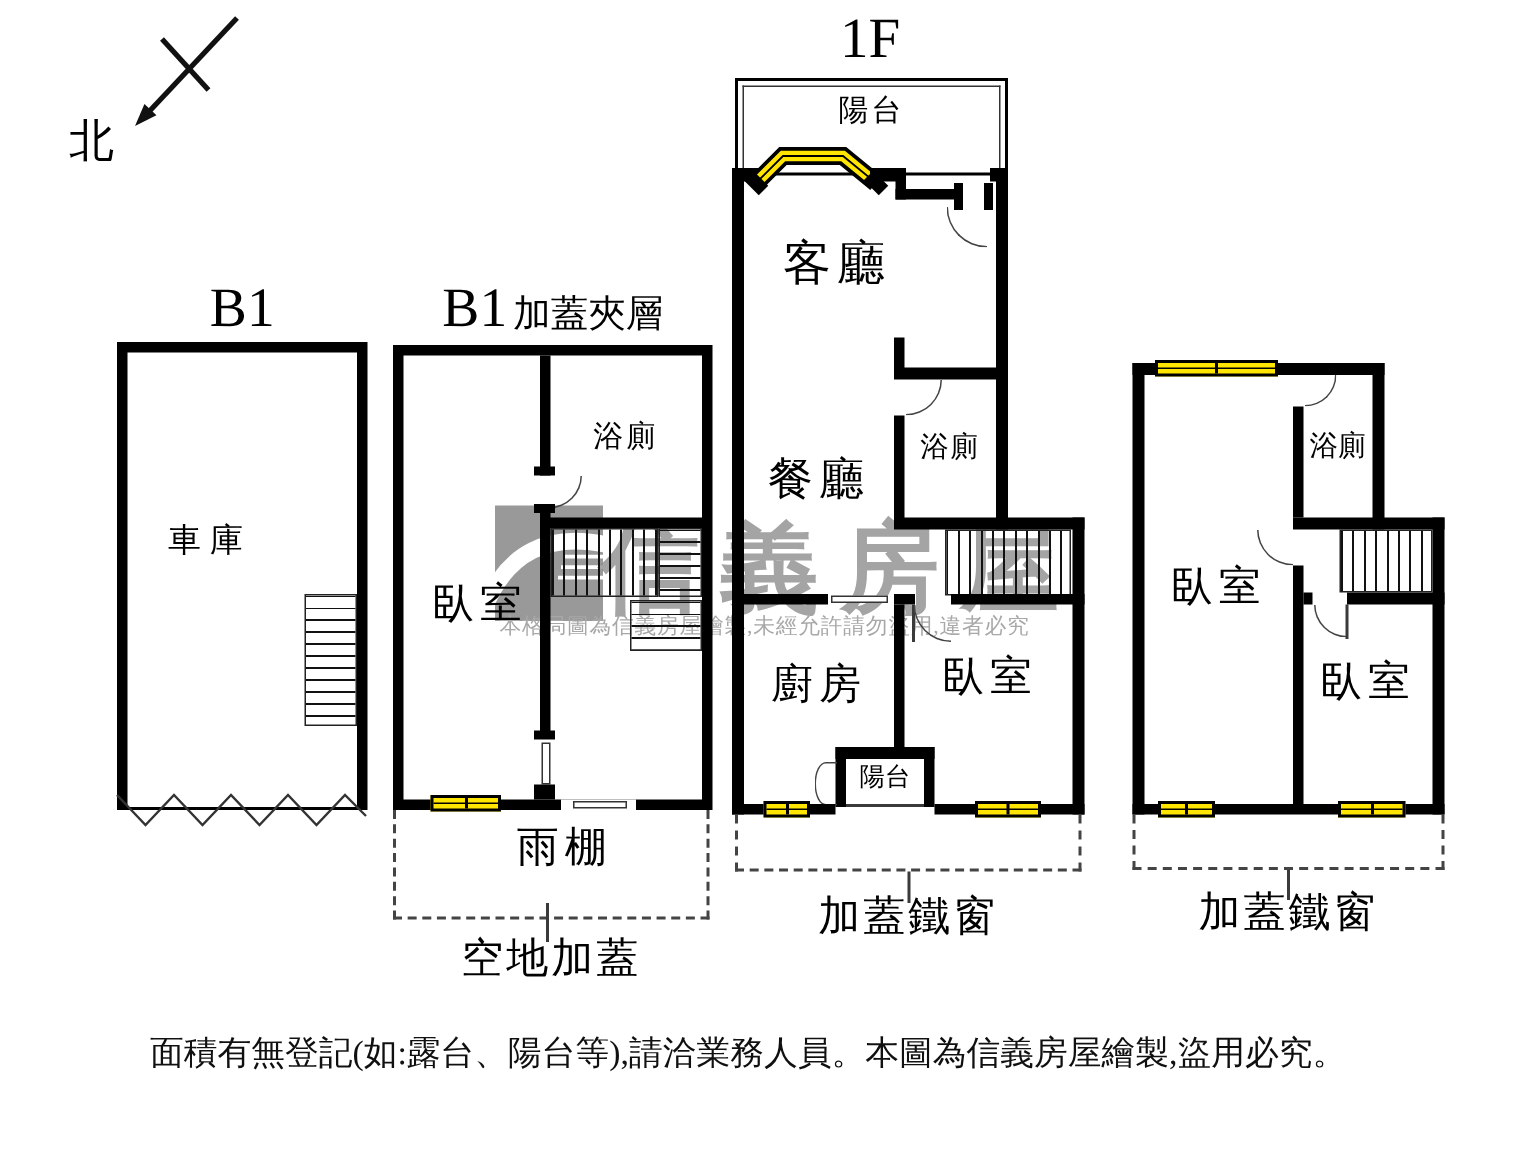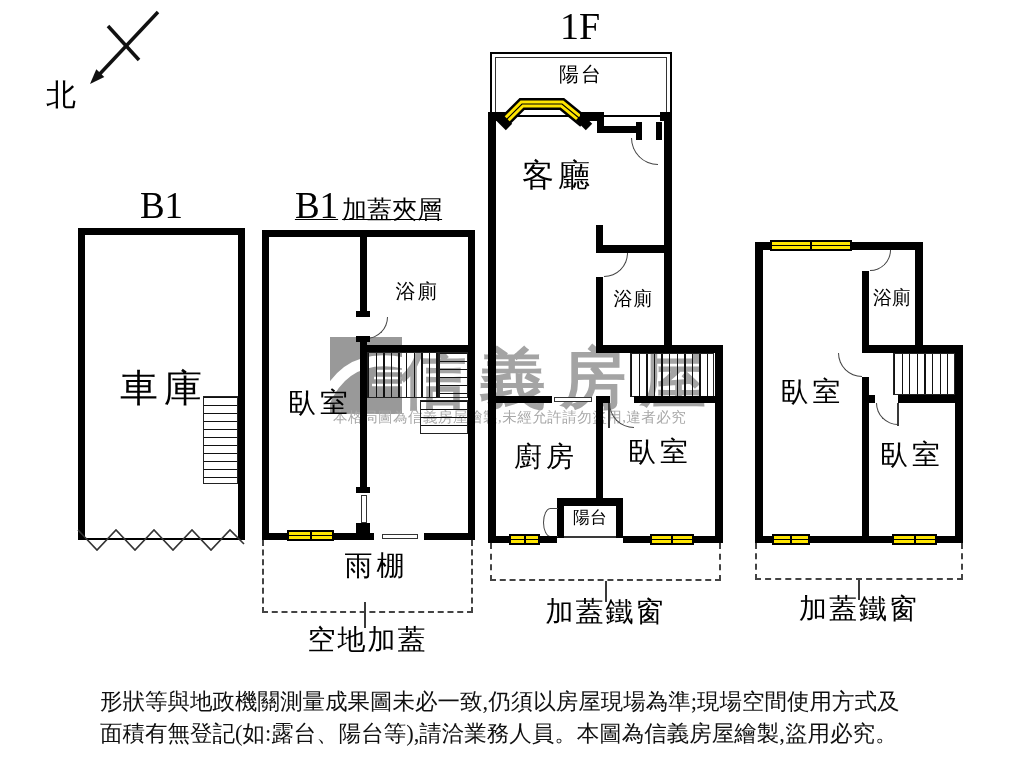--- a/index.html
+++ b/index.html
@@ -58,27 +58,27 @@
 
     <svg style="left:38px;top:2px;" width="135" height="112" viewBox="0 0 135 112">
       <line x1="120" y1="10" x2="58" y2="76" stroke="#111" stroke-width="3.5"></line>
       <polygon points="52,82 66.3,74.9 58.3,67.3" fill="#111"></polygon>
       <line x1="70" y1="24" x2="101" y2="58" stroke="#111" stroke-width="3.5"></line>
     </svg>
     <div class="lbl" style="left:46px;top:78px;font-size:30px;">北</div>
 
     <div class="lbl" style="left:78px;top:186px;width:167px;font-size:37px;">B1</div>
     <div class="prect" style="left:78px;top:228px;width:167px;height:312px;border-bottom-width:2px;"></div>
-    <div class="lbl" style="left:85px;top:368px;width:110px;font-size:38px;letter-spacing:6px;margin-left:24px;">車庫</div>
+    <div class="lbl" style="left:85px;top:348px;width:110px;font-size:22px;letter-spacing:6px;">車庫</div>
     <div class="st h" style="left:203px;top:396px;width:35px;height:88px;"></div>
     <svg style="left:78px;top:524px;" width="167" height="32" viewBox="0 0 167 32">
       <polyline points="0,6 19,26 38,6 57,26 76,6 95,26 114,6 133,26 152,6 166,20" fill="none" stroke="#333" stroke-width="1.6"></polyline>
     </svg>
 
-    <div class="lbl" style="left:262px;top:186px;width:213px;text-decoration:underline;">
+    <div class="lbl" style="left:262px;top:186px;width:213px;">
       <span class="t-main">B1</span><span class="t-sub">加蓋夾層</span>
     </div>
     <div class="prect" style="left:262px;top:230px;width:213px;height:310px;"></div>
 
     <div class="w" style="left:360px;top:237px;width:7px;height:80px;"></div>
     <div class="w" style="left:356px;top:311px;width:14px;height:6px;"></div>
     <div class="arc br" style="left:366px;top:317px;width:22px;height:22px;"></div>
     <div class="w" style="left:356px;top:336px;width:14px;height:6px;"></div>
     <div class="w" style="left:360px;top:339px;width:7px;height:150px;"></div>
     <div class="w" style="left:356px;top:487px;width:14px;height:6px;"></div>
@@ -124,20 +124,21 @@
     <div class="w" style="left:656px;top:122px;width:6px;height:18px;"></div>
     <div class="w" style="left:660px;top:112px;width:12px;height:9px;"></div>
     <div class="w" style="left:664px;top:112px;width:8px;height:241px;"></div>
     <div class="lbl" style="left:498px;top:158px;width:120px;font-size:32px;letter-spacing:4px;">客廳</div>
 
     <div class="w" style="left:596px;top:225px;width:7px;height:22px;"></div>
     <div class="w" style="left:596px;top:245px;width:76px;height:8px;"></div>
     <div class="arc br" style="left:604px;top:253px;width:24px;height:24px;"></div>
     <div class="w" style="left:596px;top:277px;width:7px;height:71px;"></div>
     <div class="lbl" style="left:603px;top:289px;width:61px;font-size:19px;letter-spacing:1px;">浴廁</div>
+    <div class="lbl" style="left:494px;top:303px;width:104px;font-size:30px;letter-spacing:4px;">餐廳</div>
 
     <div class="w" style="left:596px;top:345px;width:127px;height:8px;"></div>
     <div class="w" style="left:715px;top:345px;width:8px;height:198px;"></div>
     <div class="st v" style="left:630px;top:353px;width:84px;height:44px;"></div>
 
     <div class="w" style="left:488px;top:396px;width:64px;height:7px;"></div>
     <div class="door-s" style="left:554px;top:397px;width:38px;height:5px;"></div>
     <div class="w" style="left:596px;top:396px;width:14px;height:7px;"></div>
     <div class="ln" style="left:608px;top:403px;width:2px;height:25px;"></div>
     <div class="arc bl" style="left:609px;top:403px;width:25px;height:25px;"></div>
@@ -185,17 +186,16 @@
     <div class="st v" style="left:893px;top:353px;width:62px;height:42px;"></div>
     <div class="lbl" style="left:869px;top:288px;width:46px;font-size:19px;">浴廁</div>
     <div class="lbl" style="left:763px;top:377px;width:99px;font-size:28px;letter-spacing:4px;">臥室</div>
     <div class="lbl" style="left:869px;top:440px;width:86px;font-size:28px;letter-spacing:4px;">臥室</div>
 
     <div class="dash" style="left:755px;top:543px;width:208px;height:37px;"></div>
     <div class="ln" style="left:858px;top:580px;width:2px;height:20px;"></div>
     <div class="lbl" style="left:755px;top:594px;width:208px;font-size:28px;letter-spacing:2px;">加蓋鐵窗</div>
 
     <div id="disclaimer">
-      <div>形狀等與地政機關測量成果圖未必一致,仍須以房屋現場為準;現場空間使用方式及</div>
       <div>面積有無登記(如:露台、陽台等),請洽業務人員。本圖為信義房屋繪製,盜用必究。</div>
     </div>
   </div>
 </div>
 
 </body></html>

